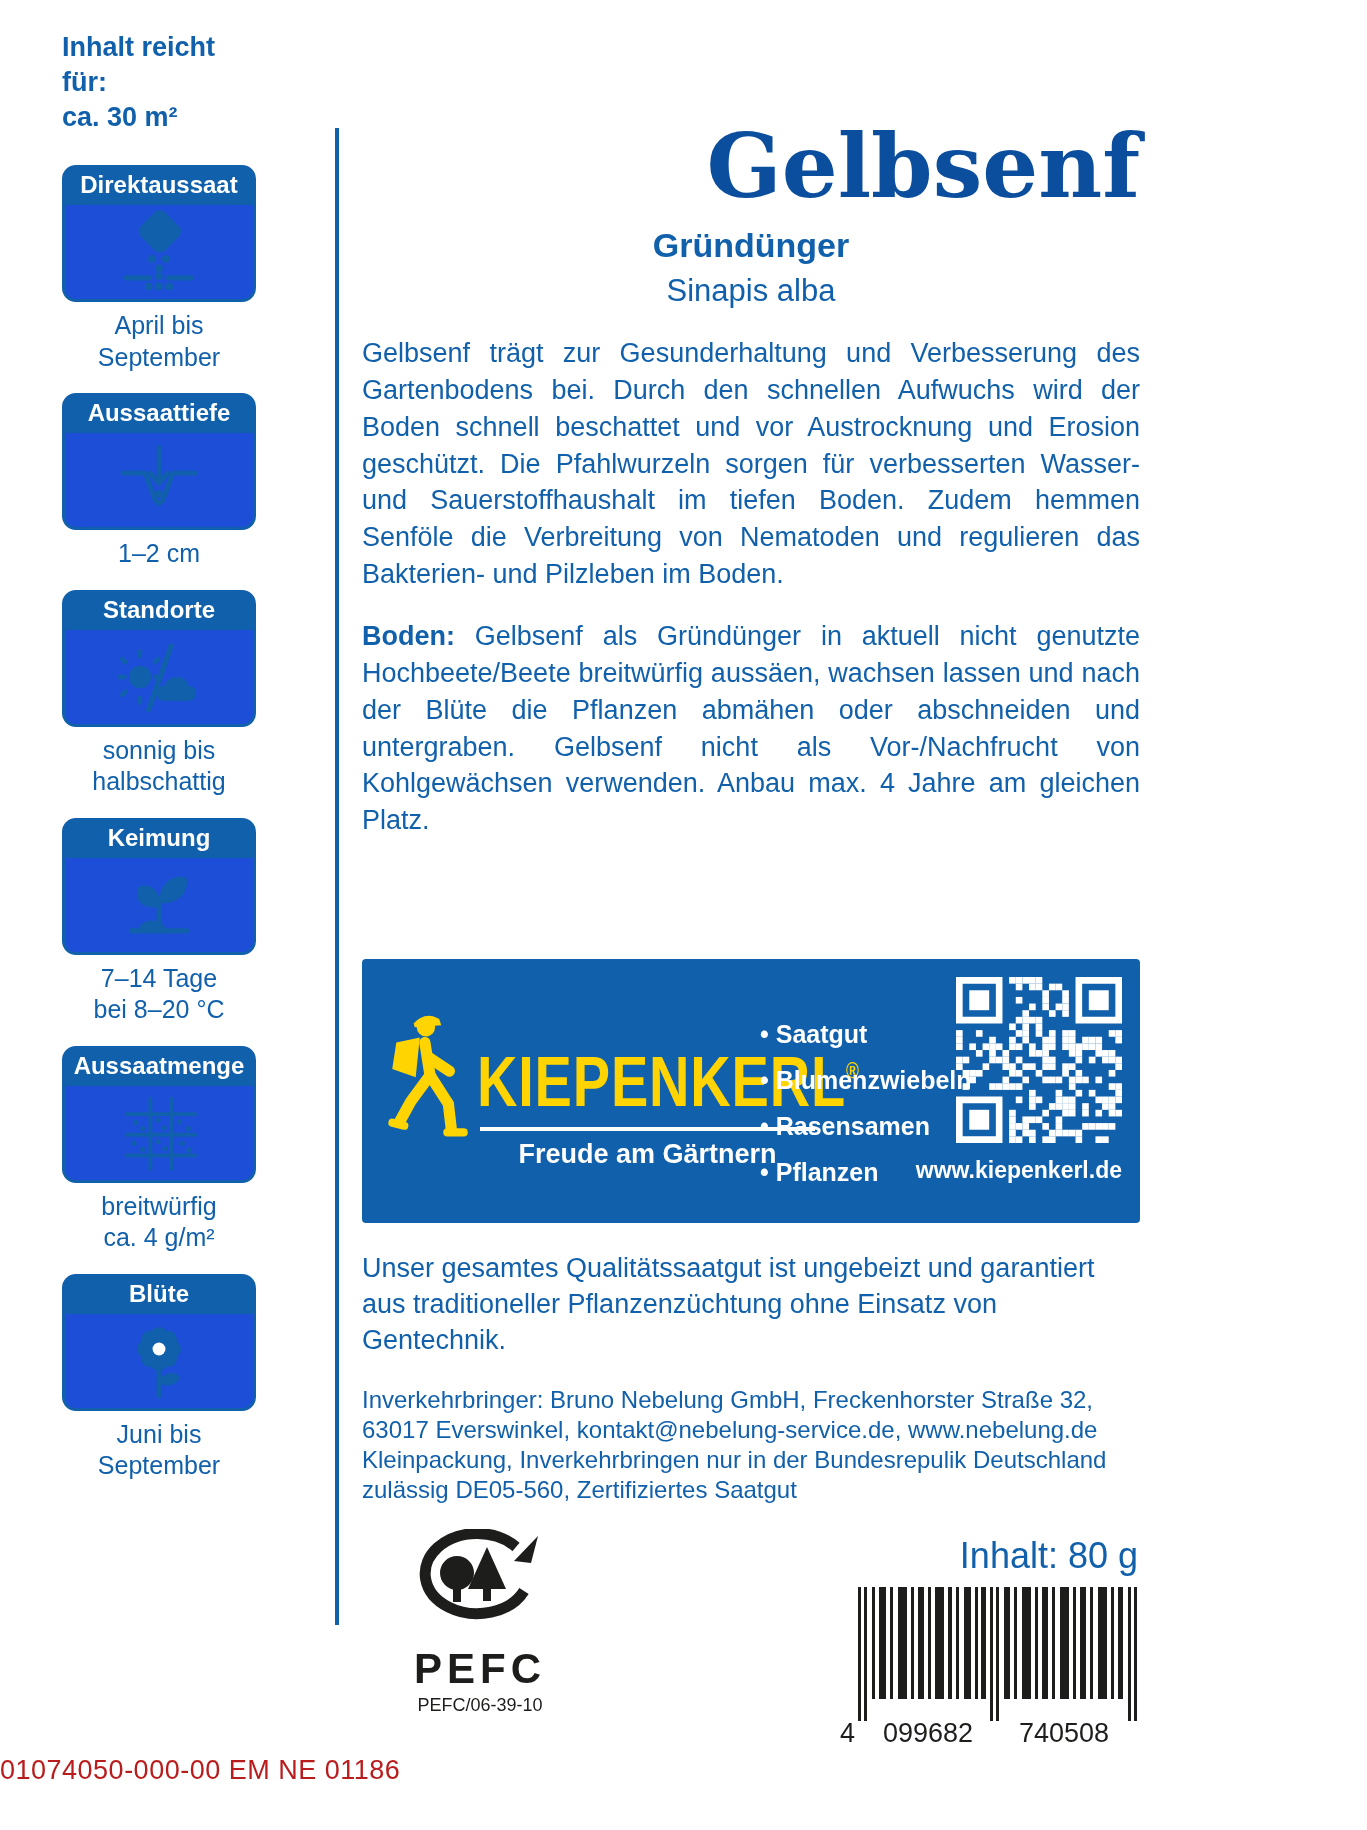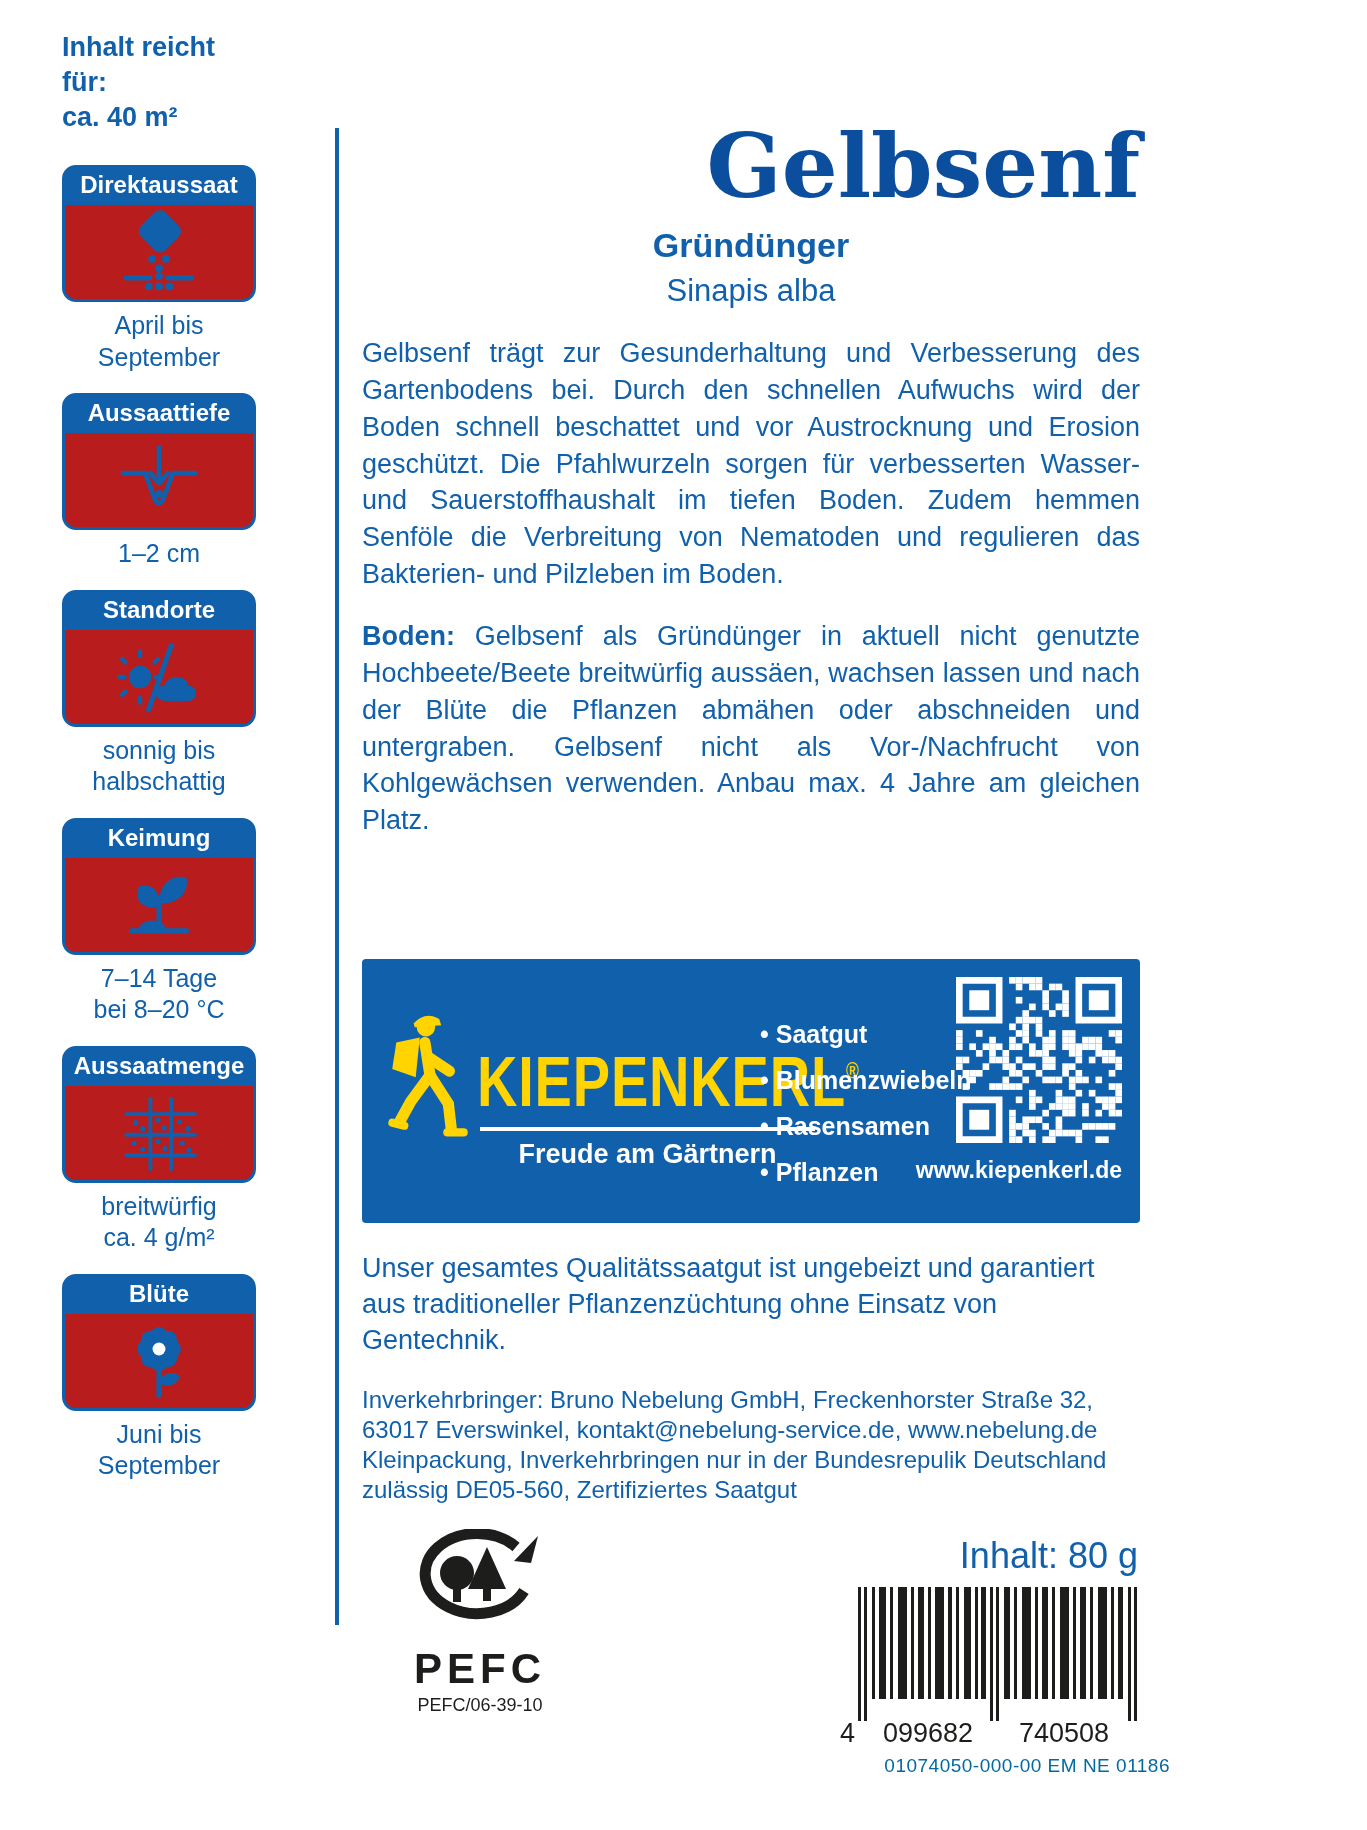--- a/index.html
+++ b/index.html
@@ -10,21 +10,21 @@
   }
   *{box-sizing:border-box;}
   html,body{margin:0;padding:0;background:#ffffff;}
   .page{position:relative;width:1367px;height:1830px;background:#fff;overflow:hidden;
         font-family:"Liberation Sans",sans-serif;color:var(--blue);}
 
   
   .sidebar{position:absolute;left:62px;top:30px;width:194px;}
   .top-note{font-size:27px;font-weight:600;line-height:1.3;color:var(--blue);
             white-space:pre-line;margin-bottom:30px;}
-  .info-box{border:3px solid var(--blue);border-radius:14px;background:#b91c1c;}
+  .info-box{border:3px solid var(--blue);border-radius:14px;background:#1d4ed8;}
   .info-box-header{background:var(--blue);color:#fff;font-weight:bold;font-size:24px;
                    text-align:center;padding:3px 0 6px;border-radius:8px 8px 0 0;}
   .info-box-body{height:94px;display:flex;align-items:center;justify-content:center;}
   .info-box-body svg{display:block;}
   .info-caption{text-align:center;color:var(--blue);font-size:25px;line-height:1.26;
                 white-space:pre-line;margin:8px 0 20px;}
 
   
   .divider{position:absolute;left:335px;top:128px;width:4px;height:1497px;background:var(--blue);}
 
@@ -59,31 +59,31 @@
   .quality{margin-top:28px;font-size:27px;line-height:1.33;}
   .distributor{margin-top:16px;font-size:24px;line-height:1.25;}
   .bottom-row{margin-top:18px;display:flex;justify-content:space-between;align-items:flex-start;}
   .pefc-block{margin-left:28px;color:var(--ink);width:180px;text-align:center;}
   .pefc-word{font-weight:bold;font-size:42px;letter-spacing:5px;color:var(--ink);margin-top:0;}
   .pefc-code{font-size:18px;color:var(--ink);margin-top:2px;font-family:"Liberation Sans",sans-serif;}
   .right-col{text-align:right;}
   .inhalt{font-size:36px;color:var(--blue);margin:6px 2px 10px 0;}
   .barcode-digits{fill:var(--ink);font-family:"Liberation Sans",sans-serif;font-size:27px;}
 
-  .footer-code{position:absolute;left:0;top:1755px;width:1170px;text-align:right;
-               color:#0369a1;font-size:19px;letter-spacing:0.5px;}
+  .footer-code{position:absolute;left:0;top:1755px;width:1170px;text-align:left;
+               color:#b91c1c;font-size:27px;letter-spacing:0.5px;}
 </style>
 </head>
 <body>
 
 <div class="page">
 
   <div class="sidebar">
     <div class="top-note">Inhalt reicht für:
-ca. 40 m²</div>
+ca. 30 m²</div>
 
     <div class="info-box">
       <div class="info-box-header">Direktaussaat</div>
       <div class="info-box-body">
         <span>
         <svg width="86" height="86" viewBox="0 0 100 100">
           <g fill="#1160ab">
             <rect x="31" y="6" width="40" height="40" rx="9" transform="rotate(45 51 26)"></rect>
             <circle cx="42" cy="58" r="4.5"></circle>
                 <circle cx="58" cy="58" r="4.5"></circle>

